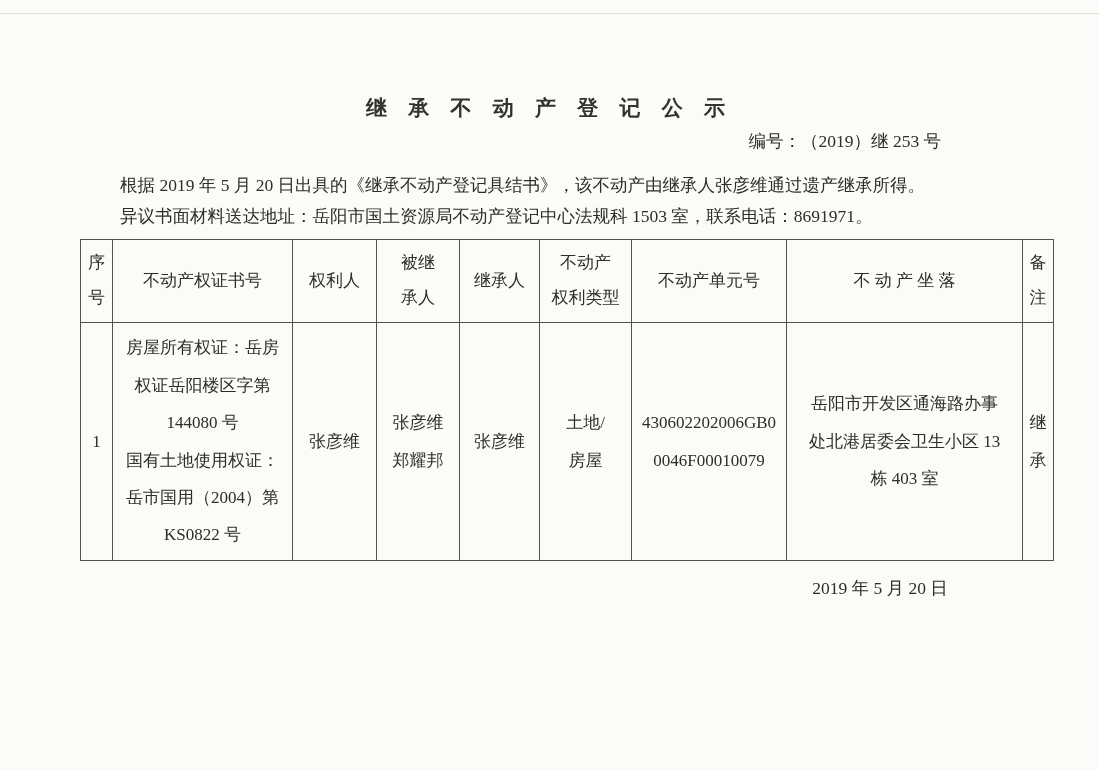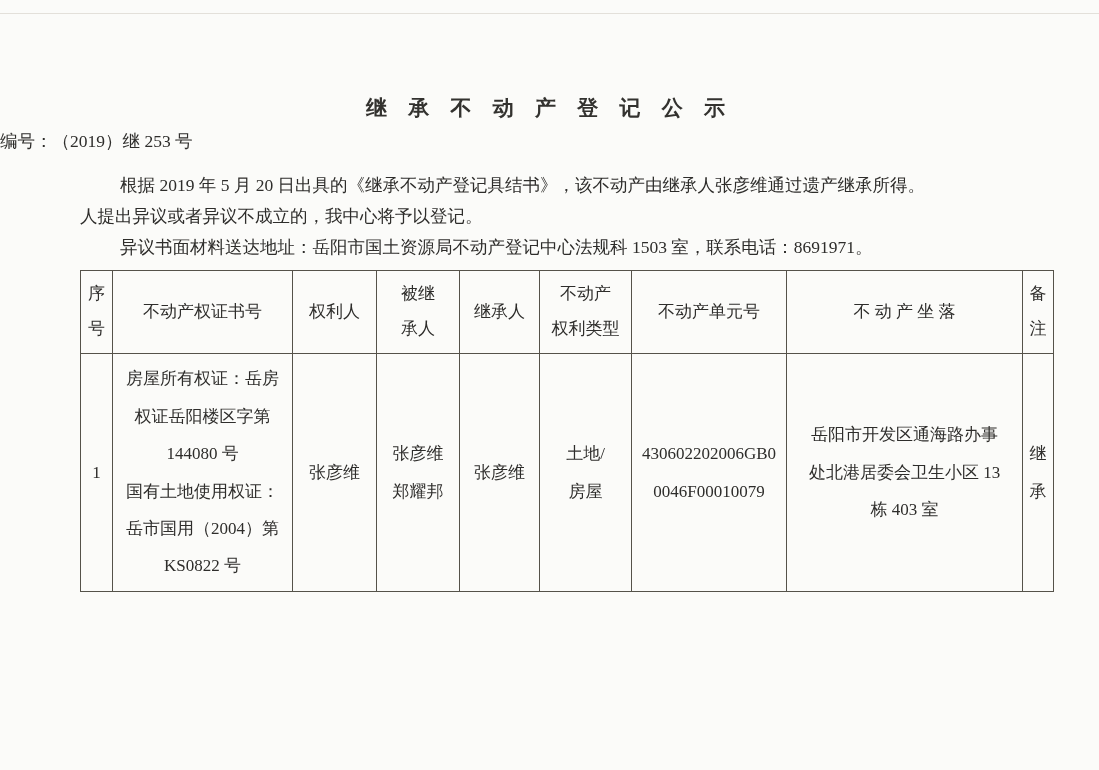--- a/index.html
+++ b/index.html
@@ -25,20 +25,21 @@
   .title {
     text-align: center;
     font-size: 21px;
     line-height: 28px;
     font-weight: bold;
     letter-spacing: 8px;
     color: #33322f;
   }
   .doc-number {
     margin-top: 6px;
+    text-align: right;
     padding-right: 158px;
     font-size: 17.5px;
     line-height: 26px;
   }
   .text-block {
     margin: 16px 0 0 80px;
     width: 941px;
     font-size: 17.5px;
     line-height: 31px;
   }
@@ -80,21 +81,20 @@
 <div class="scan-line"></div>
 
 <div class="page">
 
   <div class="title">继 承 不 动 产 登 记 公 示</div>
 
   <div class="doc-number">编号：（2019）继 253 号</div>
 
   <div class="text-block">
     <div class="text-line indent">根据 2019 年 5 月 20 日出具的《继承不动产登记具结书》，该不动产由继承人张彦维通过遗产继承所得。</div>
-    <div class="text-line">人提出异议或者异议不成立的，我中心将予以登记。</div>
     <div class="text-line indent">异议书面材料送达地址：岳阳市国土资源局不动产登记中心法规科 1503 室，联系电话：8691971。</div>
   </div>
 
   <table class="reg-table">
     <colgroup>
       <col style="width:32px">
         <col style="width:180px">
         <col style="width:84px">
       <col style="width:83px">
         <col style="width:80px">
@@ -140,15 +140,16 @@
         <td>岳阳市开发区通海路办事
 处北港居委会卫生小区 13
 栋 403 室</td>
         <td>继
 承</td>
       </tr>
     </tbody>
   </table>
 
   <div class="signature">
+    <div class="date">2019 年 5 月 20 日</div>
   </div>
 
 </div>
 
 </body></html>

